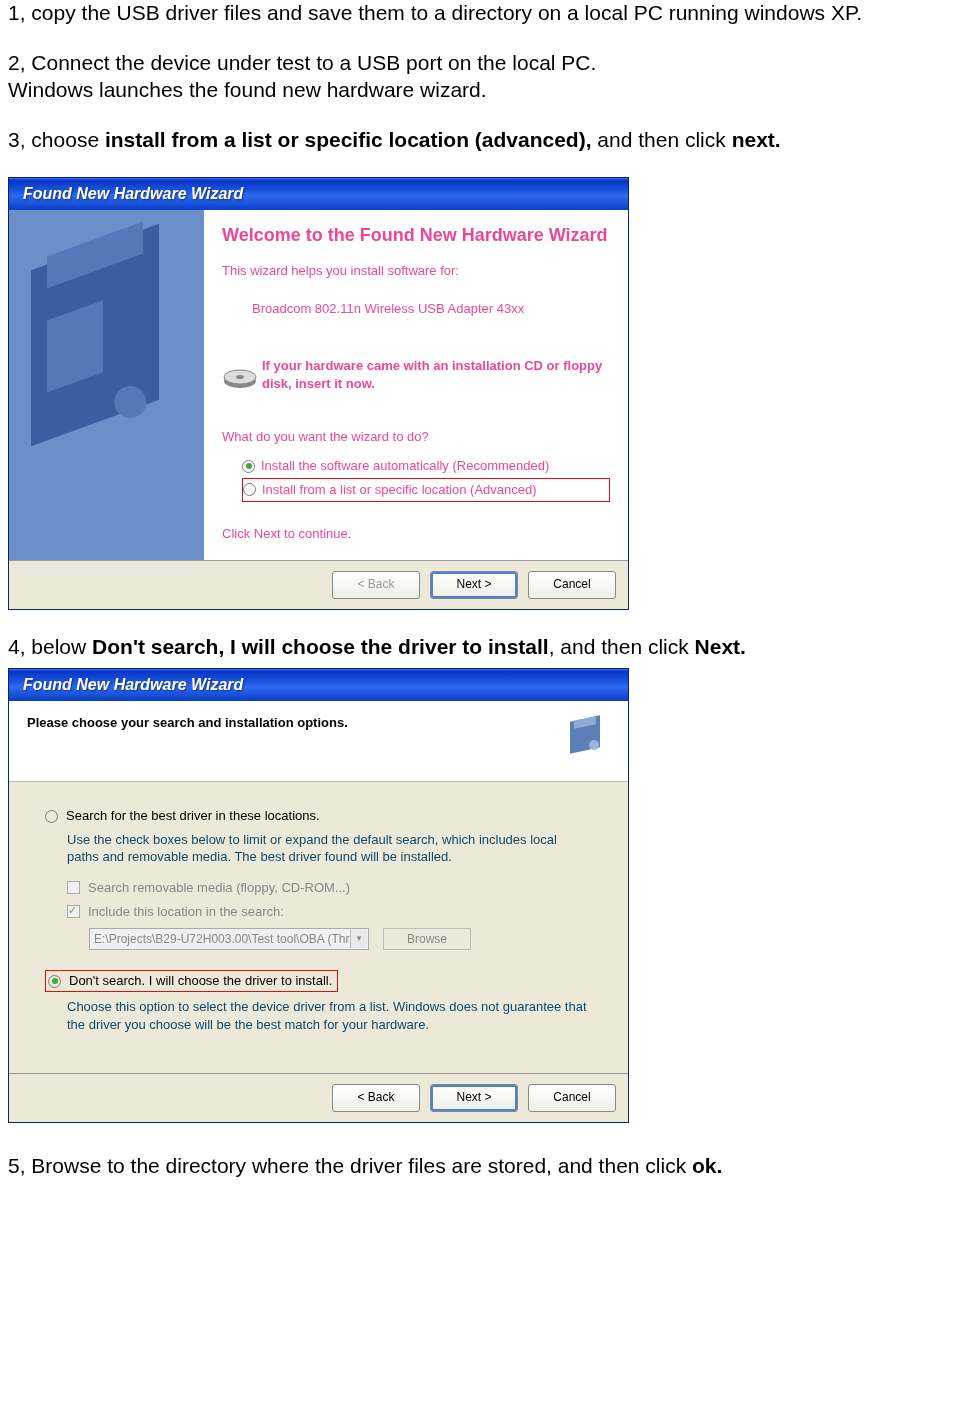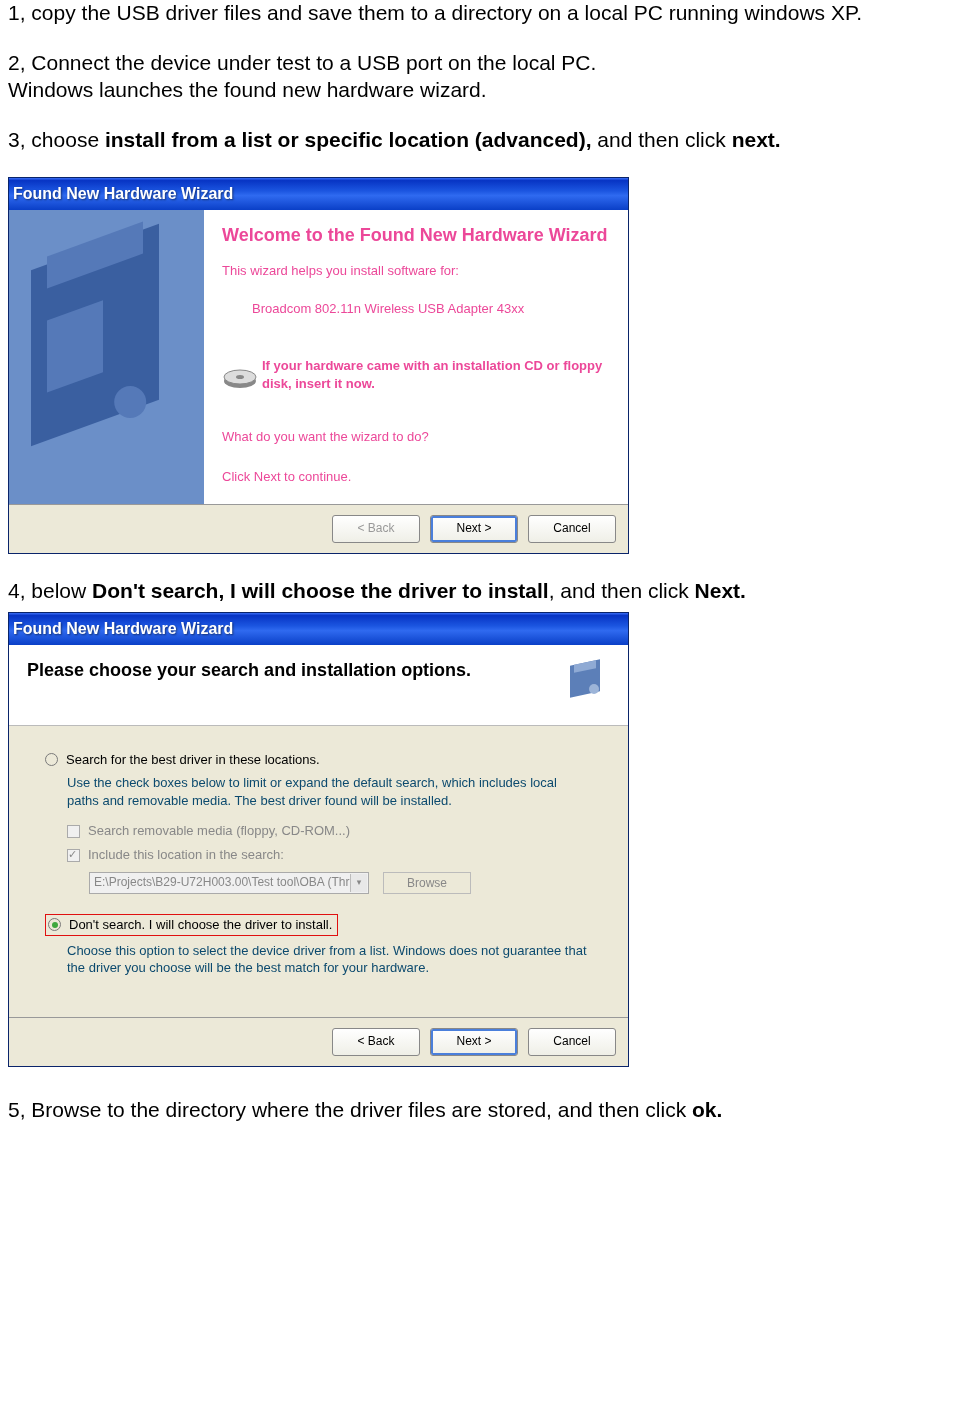--- a/index.html
+++ b/index.html
@@ -21,22 +21,23 @@
     background: #ece9d8;
     border: 1px solid #0a246a;
     margin: 8px 0 24px 0;
     font-family: Tahoma, Arial, sans-serif;
   }
   .titlebar {
     background: linear-gradient(to bottom, #3a6ef7 0%, #0734c4 8%, #1b55e0 40%, #2f6af0 55%, #0a3fc7 100%);
     color: #fff;
     font-weight: bold;
     font-size: 16px;
-    padding: 6px 4px;
+    padding: 6px 14px;
     text-shadow: 1px 1px 2px rgba(0,0,0,0.5);
+    font-style: italic;
   }
   .wizard-body {
     display: flex;
     background: #fff;
     border-bottom: 1px solid #999;
   }
   .sidebar-graphic {
     width: 195px;
     background: #6b8fc8;
     position: relative;
@@ -76,21 +77,21 @@
 
   
   .wizard-head2 {
     background: #fff;
     border-bottom: 1px solid #bbb;
     padding: 14px 18px 20px 18px;
     display: flex;
     justify-content: space-between;
     align-items: flex-start;
   }
-  .wizard-head2 .heading-text { font-weight: bold; font-size: 18px; }
+  .wizard-head2 .heading-text { font-weight: bold; font-size: 13px; }
   .head2-icon {
     width: 46px; height: 46px; flex-shrink: 0;
   }
   .w2-body {
     background: #ece9d8;
     padding: 26px 36px 26px 36px;
     font-size: 13px;
     border-bottom: 1px solid #999;
   }
   .w2-body .opt { display: flex; align-items: center; gap: 8px; }
@@ -182,20 +183,30 @@
         <div class="cd-icon">
           <svg width="36" height="36">
             <ellipse cx="18" cy="24" rx="16" ry="7" fill="#888"></ellipse>
             <ellipse cx="18" cy="20" rx="16" ry="7" fill="#ddd" stroke="#888"></ellipse>
             <ellipse cx="18" cy="20" rx="4" ry="2" fill="#888"></ellipse>
           </svg>
         </div>
         <div class="cd-text">If your hardware came with an installation CD or floppy disk, insert it now.</div>
       </div>
       <p class="question">What do you want the wizard to do?</p>
+      <div class="radio-group">
+        <div class="radio-row">
+          <span class="radio-dot selected"></span>
+          <span>Install the software automatically (Recommended)</span>
+        </div>
+        <div class="radio-row red-highlight">
+          <span class="radio-dot"></span>
+          <span>Install from a list or specific location (Advanced)</span>
+        </div>
+      </div>
       <p class="click-next">Click Next to continue.</p>
     </div>
   </div>
   <div class="btn-row">
     <div class="xp-btn disabled">&lt; Back</div>
     <div class="xp-btn default">Next &gt;</div>
     <div class="xp-btn">Cancel</div>
   </div>
 </div>
 

